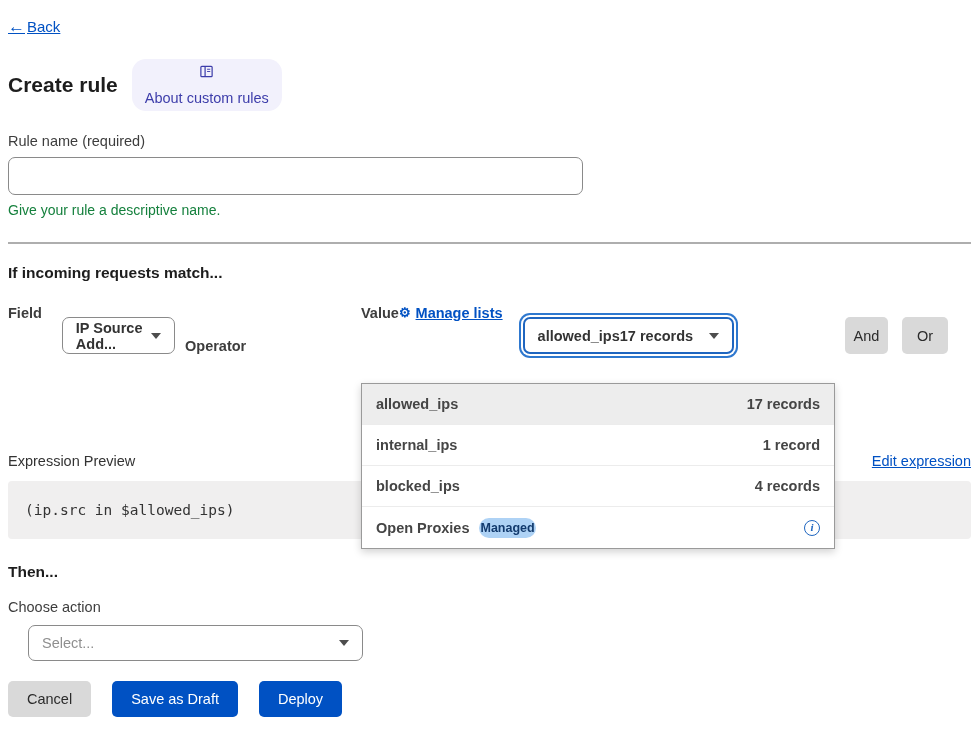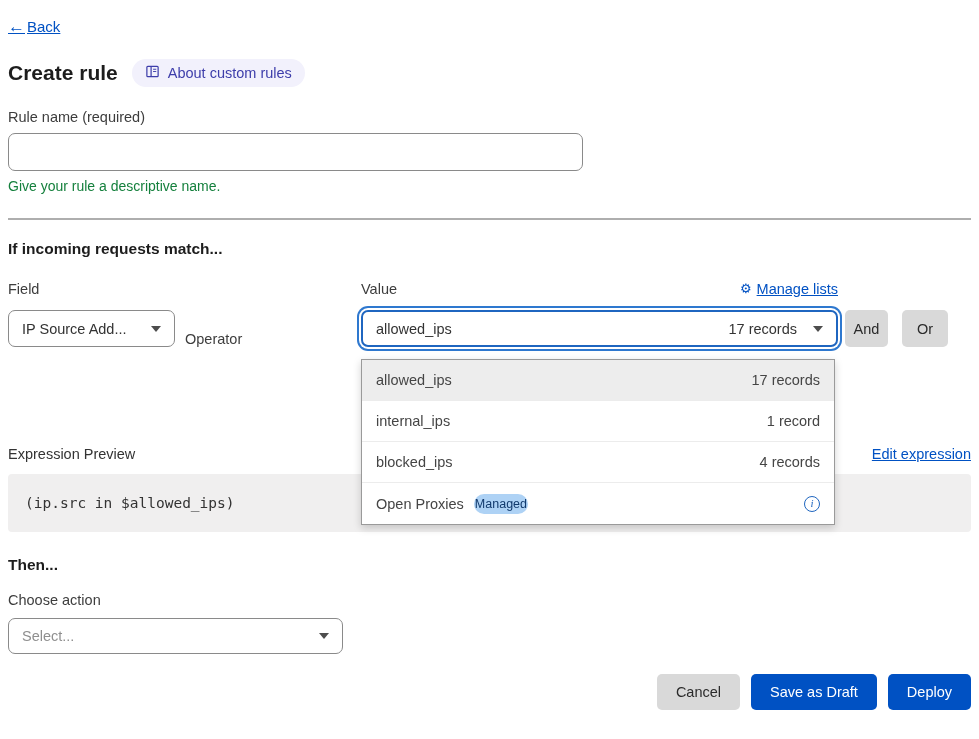--- a/index.html
+++ b/index.html
@@ -17,53 +17,53 @@
   .back-row { display: flex; align-items: center; gap: 2px; }
   .back-arrow { color: #0051c3; font-size: 17px; text-decoration: none; line-height: 1; }
   .back-label { font-size: 15px; }
 
   
   .title-row { display: flex; align-items: center; gap: 14px; margin-top: 24px; }
   .page-title { font-size: 21px; font-weight: bold; color: #1d1d1d; margin: 0; }
   .about-pill {
     display: inline-flex; align-items: center; gap: 8px;
     background: #f2f1fc; color: #3d3daa; border-radius: 14px;
-    padding: 5px 13px; font-size: 14.5px; cursor: pointer; text-decoration: none;
+    padding: 5px 13px; font-size: 14.5px; cursor: pointer; text-decoration: none; flex-direction: column;
   }
 
   
   .rule-name-group { margin-top: 22px; }
   .field-label { font-size: 14.5px; color: #3d3d3d; display: block; }
   .rule-name-input {
     margin-top: 8px; width: 575px; height: 38px;
     border: 1px solid #8a8a8a; border-radius: 7px; padding: 0 10px;
     font-family: "Liberation Sans", sans-serif; font-size: 14.5px; color: #333;
   }
   .helper-text { margin-top: 7px; font-size: 14px; color: #15803d; }
 
   .divider { margin: 24px 0 0 0; border: none; border-top: 2px solid #aeaeae; }
 
   .section-heading { font-size: 15.5px; font-weight: bold; color: #1d1d1d; margin: 20px 0 0 0; }
 
   
   .condition-row { display: flex; align-items: flex-end; margin-top: 22px; }
-  .col { display: flex; flex-direction: column; }
+  .col { display: flex; flex-direction: row; font-weight: bold; }
   .col-field { width: 167px; }
   .col-operator { width: 167px; margin-left: 10px; }
   .col-value { width: 477px; margin-left: 9px; position: relative; }
   .col-label-row { display: flex; justify-content: space-between; align-items: center; height: 17px; }
   .manage-link { display: inline-flex; align-items: center; gap: 5px; font-size: 14.5px; text-decoration: none; color: #0051c3; }
   .manage-link .txt { text-decoration: underline; }
   .gear-glyph { font-size: 13px; line-height: 1; text-decoration: none; }
 
   .select {
     margin-top: 13px; height: 37px; background: #fff;
     border: 1px solid #8a8a8a; border-radius: 7px;
     display: flex; align-items: center; justify-content: space-between;
-    padding: 4px 13px; font-size: 14.5px; color: #333; cursor: pointer;
+    padding: 4px 13px; font-size: 14.5px; color: #333; cursor: pointer; margin-left: 20px;
   }
   .caret {
     width: 0; height: 0; border-left: 5px solid transparent;
     border-right: 5px solid transparent; border-top: 6px solid #4d4d4d;
   }
   .select--focused {
     border: 2px solid #1f66c0;
     box-shadow: 0 0 0 2px #fff, 0 0 0 4px #2e78cf;
   }
   .select-right { display: flex; align-items: center; gap: 16px; }
@@ -112,21 +112,21 @@
     font-family: "DejaVu Sans Mono", "Liberation Mono", monospace;
     font-size: 14.5px; color: #333;
   }
 
   
   .then-heading { margin-top: 24px; }
   .choose-action-label { display: block; margin-top: 18px; }
   .action-select { width: 335px; margin-top: 10px; height: 36px; }
 
   
-  .footer { display: flex; justify-content: flex-end; gap: 11px; margin-top: 20px; }
+  .footer { display: flex; justify-content: flex-start; gap: 21px; margin-top: 20px; }
   .btn-footer { padding: 0 19px; height: 36px; }
   .btn-blue { background: #0051c3; color: #ffffff; }
 
   .book-icon { display: inline-block; }
 </style>
 </head>
 <body>
 
 <div class="container">
 

